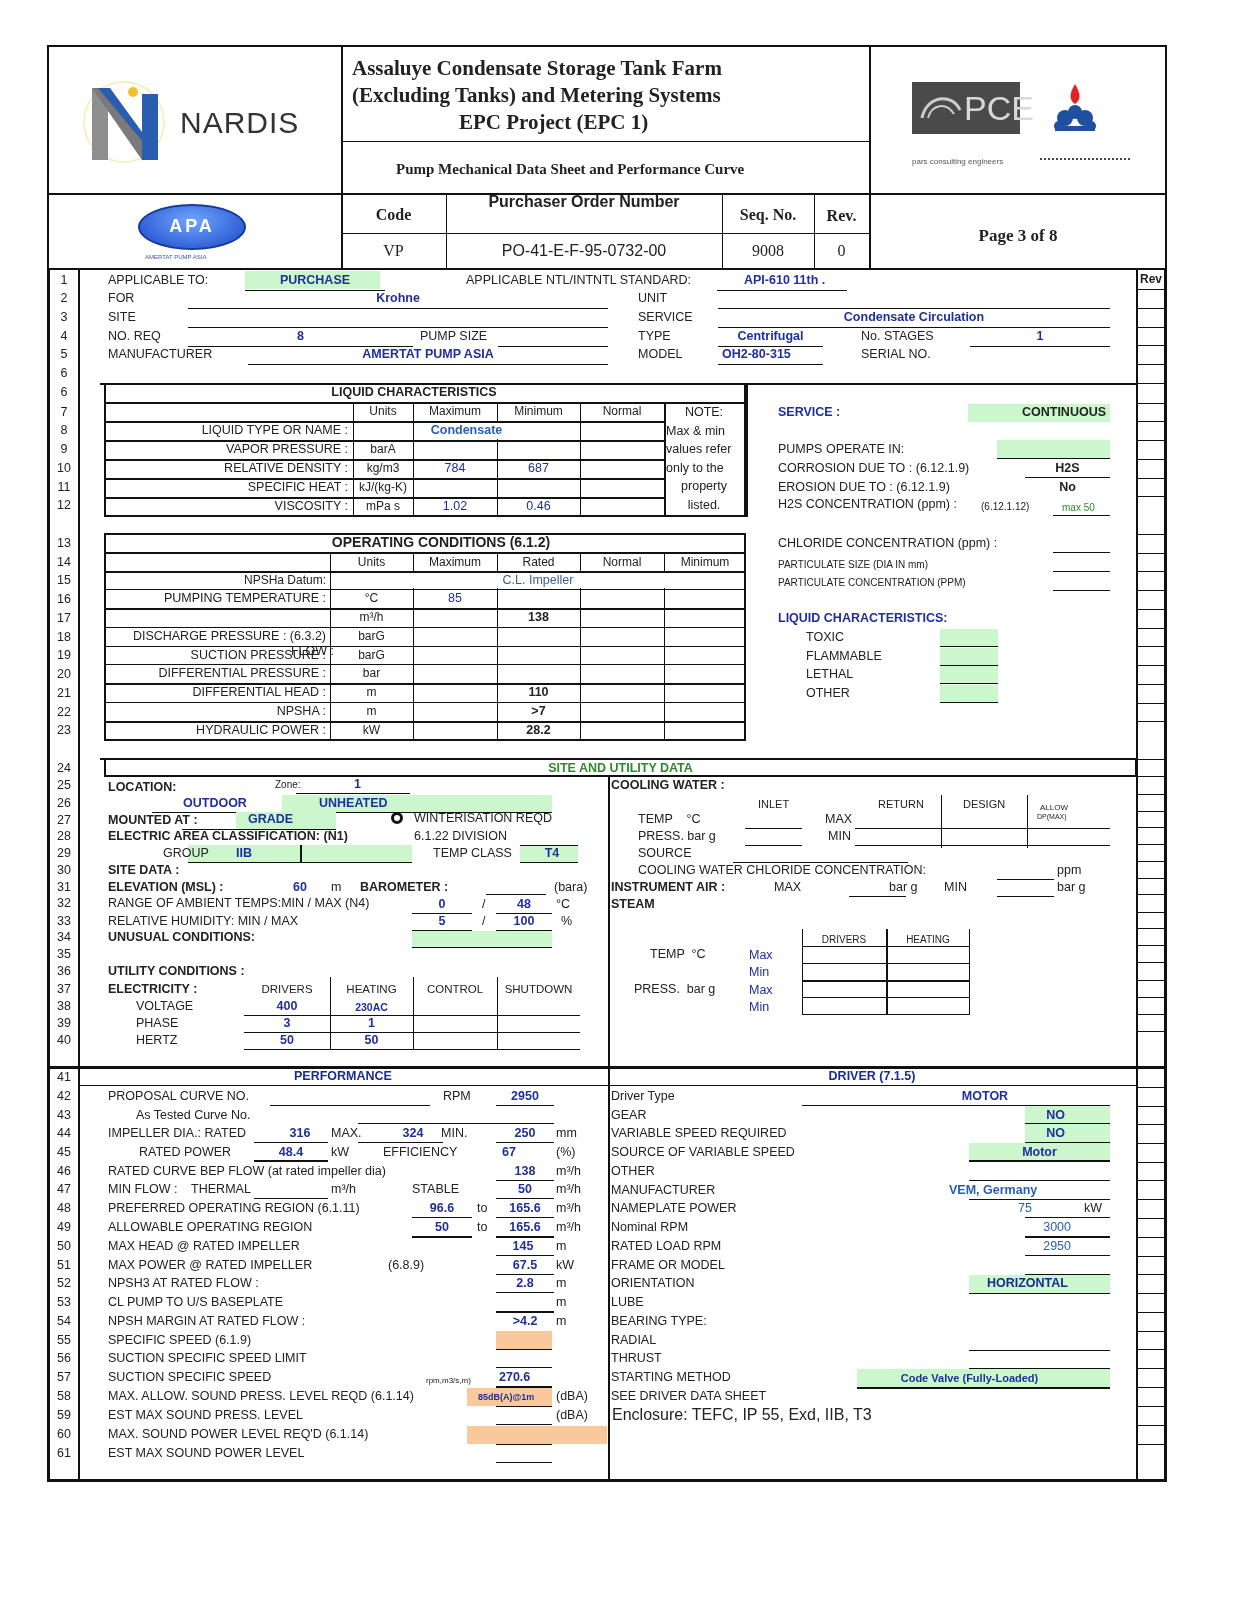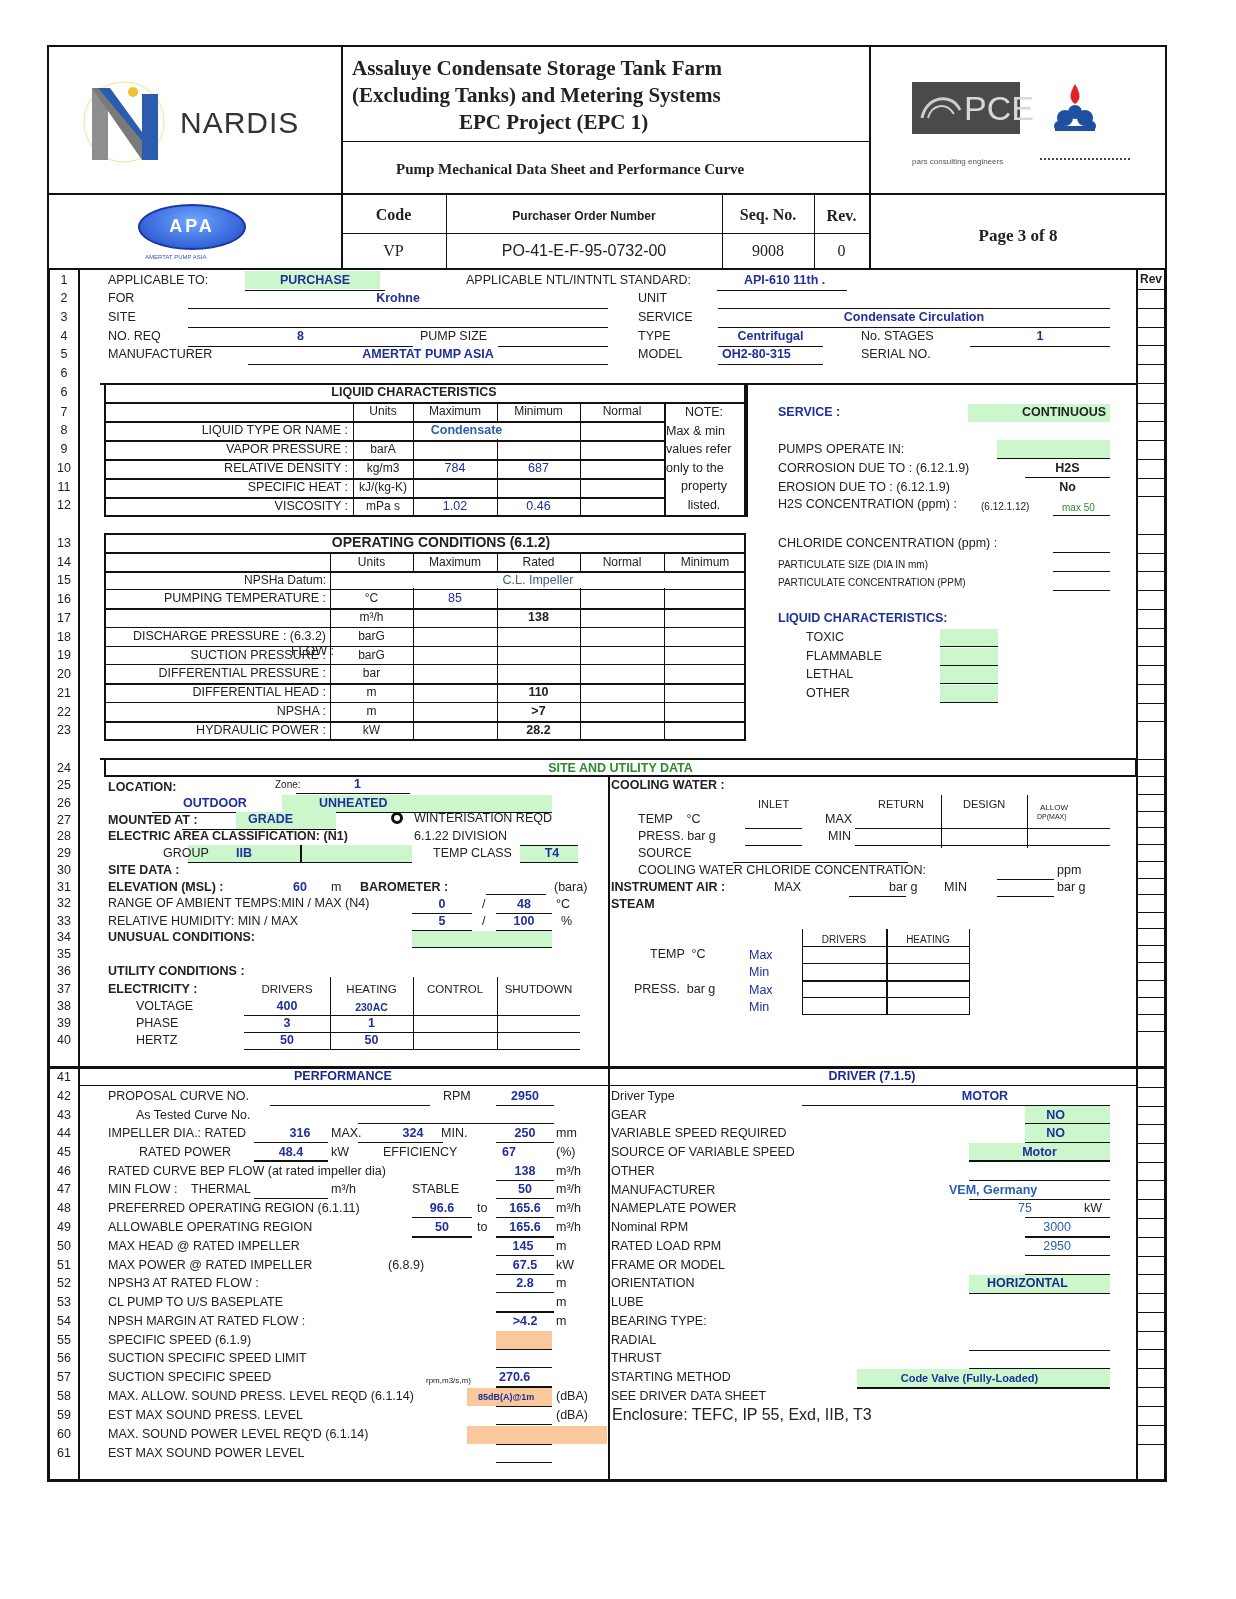--- a/index.html
+++ b/index.html
@@ -74,21 +74,21 @@
   <rect x="10" y="46" width="40" height="5" fill="#1e4fa0"></rect>
 </svg>
 <div class="abs" style="left:1040px;top:150px;width:90px;height:8px;border-bottom:2px dotted #444;"></div>
 
 <div class="abs" style="left:138px;top:204px;width:104px;height:42px;border-radius:50%;background:radial-gradient(ellipse at 50% 35%,#6fa6ff,#1b46c7);border:2px solid #173a9c;">
   <div class="t b" style="left:0;width:104px;top:10px;text-align:center;color:#fff;font-size:18px;line-height:20px;letter-spacing:3px;">APA</div>
 </div>
 <div class="t" style="left:145px;top:253px;font-size:6px;line-height:8px;color:#3d55b3;">AMERTAT PUMP ASIA</div>
 
 <div class="t ser b center" style="left:341px;width:105px;top:206px;font-size:16px;line-height:18px;">Code</div>
-<div class="t b center" style="left:446px;width:276px;top:207px;font-size:12px;line-height:18px;">Purchaser Order Number</div>
+<div class="t b center" style="left:446px;width:276px;top:193px;font-size:16px;line-height:18px;">Purchaser Order Number</div>
 <div class="t ser b center" style="left:722px;width:92px;top:206px;font-size:16px;line-height:18px;">Seq. No.</div>
 <div class="t ser b center" style="left:814px;width:55px;top:207px;font-size:16px;line-height:18px;">Rev.</div>
 <div class="t ser center" style="left:341px;width:105px;top:242px;font-size:16px;line-height:18px;">VP</div>
 <div class="t center" style="left:446px;width:276px;top:242px;font-size:16px;line-height:18px;">PO-41-E-F-95-0732-00</div>
 <div class="t ser center" style="left:722px;width:92px;top:242px;font-size:16px;line-height:18px;">9008</div>
 <div class="t ser center" style="left:814px;width:55px;top:242px;font-size:16px;line-height:18px;">0</div>
 <div class="t ser b center" style="left:869px;width:298px;top:226px;font-size:17px;line-height:20px;">Page 3 of  8</div>
 
 <div class="abs" style="left:47px;top:270px;width:1120px;height:1212px;border:3px solid #111;border-top:none;box-sizing:border-box;"></div>
 <div class="vl2" style="left:78px;top:270px;height:1212px;"></div>

